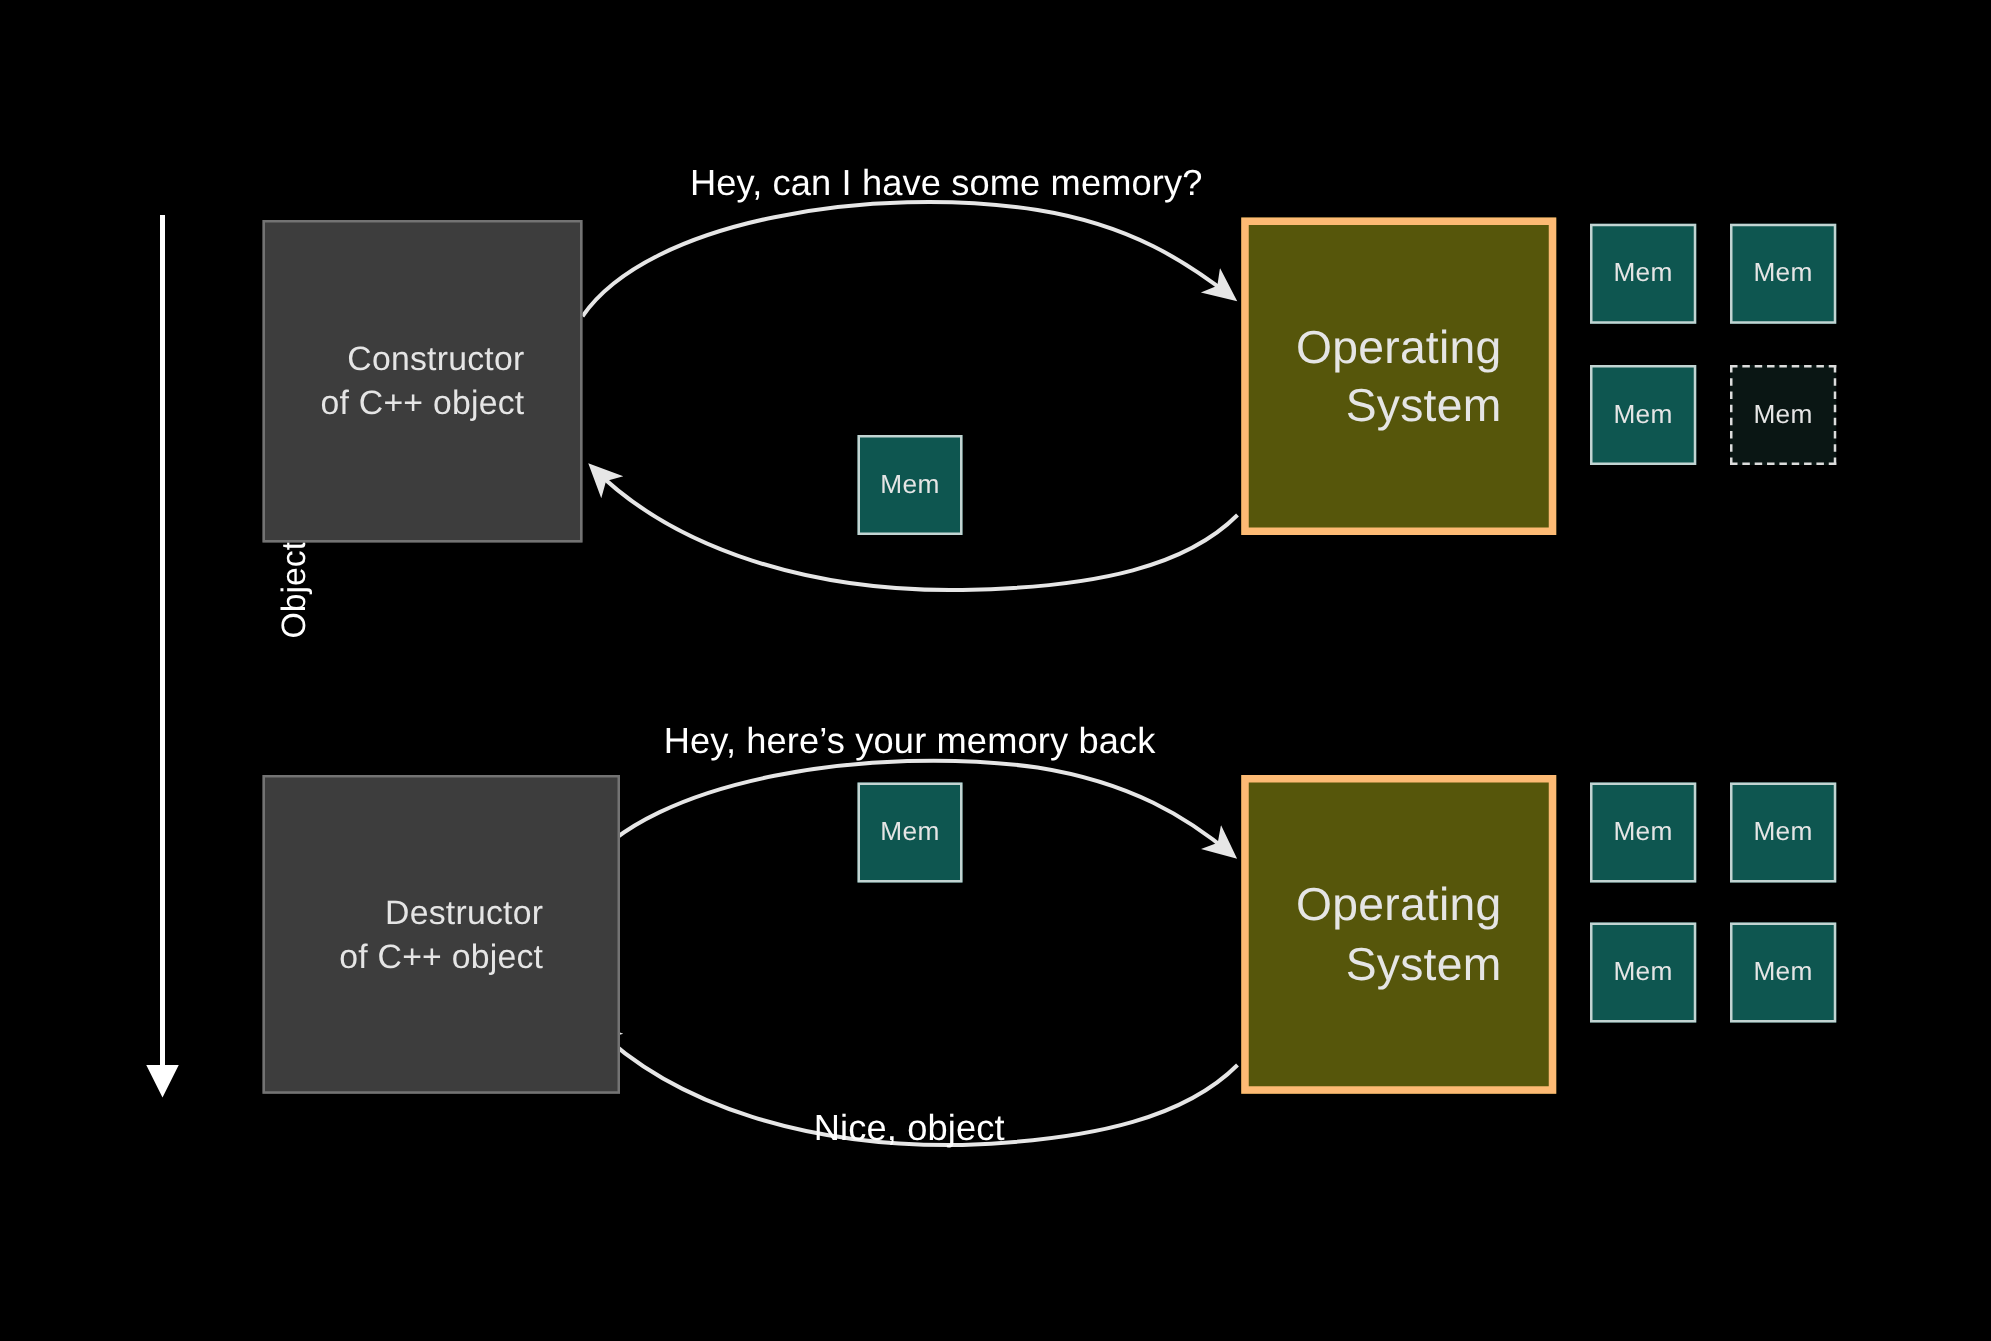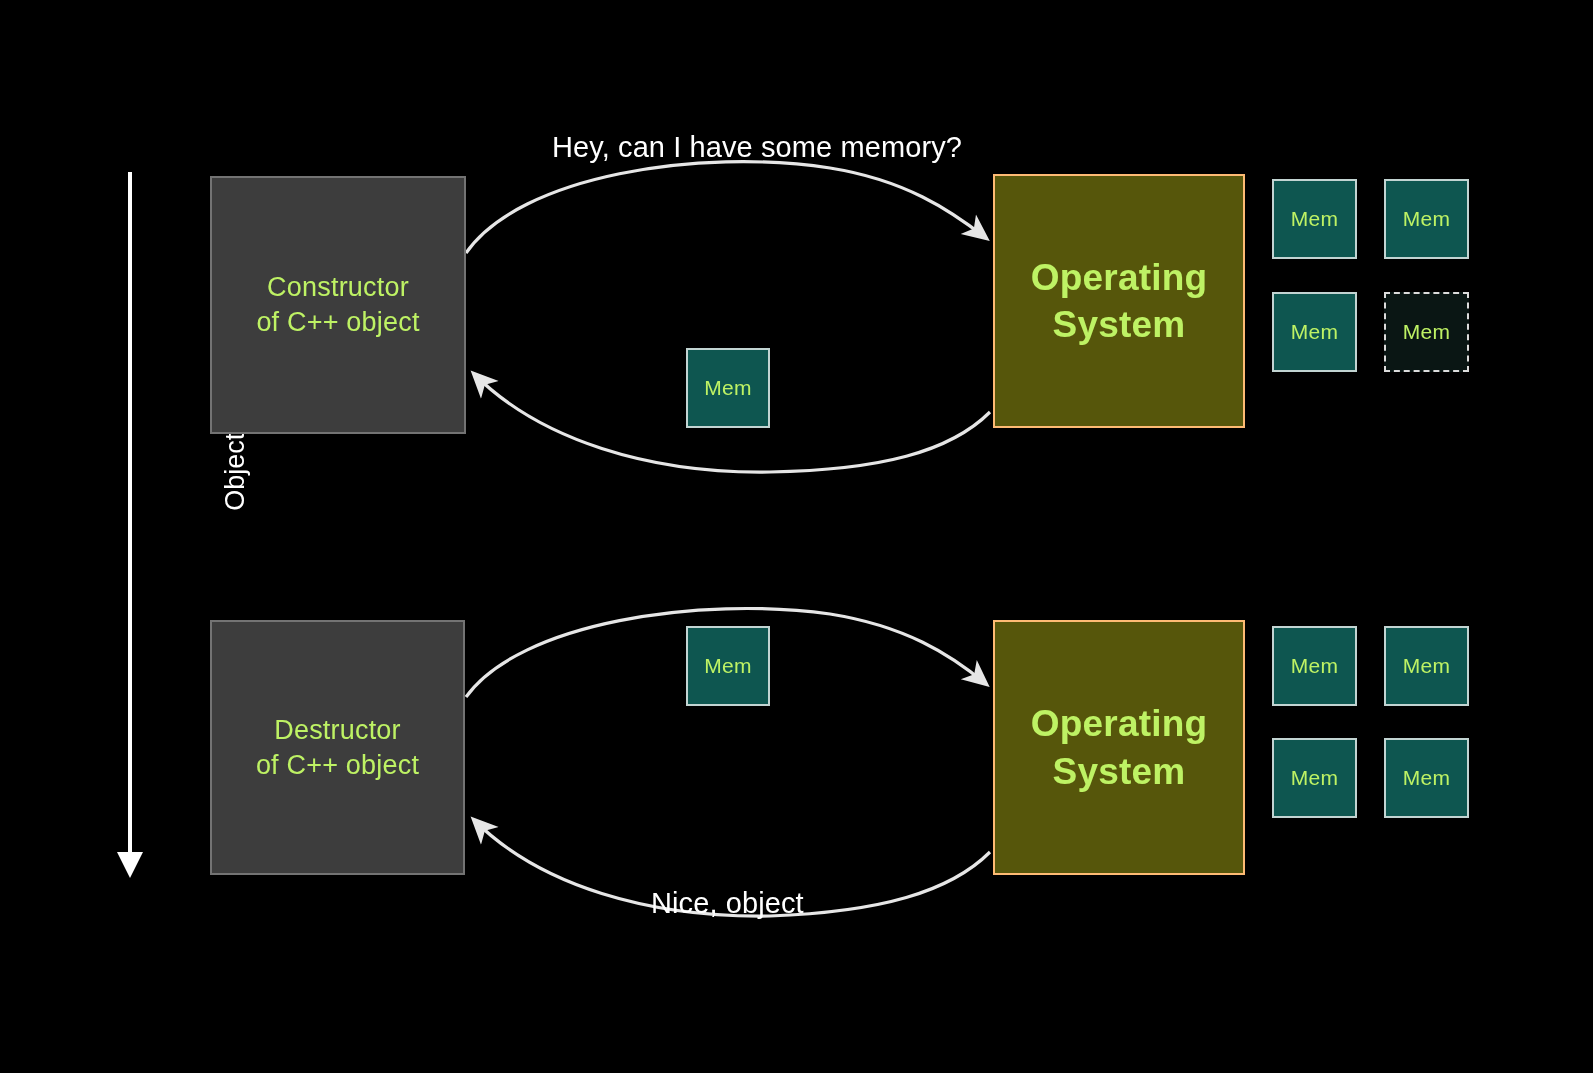--- a/index.html
+++ b/index.html
@@ -28,39 +28,39 @@
     pointer-events: none;
   }
 
   
   .node {
     position: absolute;
     box-sizing: border-box;
     display: flex;
     align-items: center;
     justify-content: center;
-    text-align: center;
-    color: #bef264;
+    text-align: right;
+    color: #e5e5e5;
     line-height: 1.28;
     white-space: pre-line;
     letter-spacing: 0.2px;
   }
 
   .actor-box {
     background: #3d3d3d;
     border: 2px solid #737373;
     font-size: 27px;
     font-weight: 400;
   }
 
   .os-box {
     background: #56560b;
-    border: 2px solid #fdba74;
+    border: 6px solid #fdba74;
     font-size: 37px;
-    font-weight: 700;
+    font-weight: 400;
   }
 
   .mem-box {
     background: #0e5650;
     border: 2px solid #c2d4d2;
     font-size: 21px;
     font-weight: 400;
     letter-spacing: 0.3px;
   }
 
@@ -128,23 +128,24 @@
 
 
   <div class="node os-box" style="left:993px; top:174px; width:252px; height:254px;">Operating
 System</div>
 
   <div class="node mem-box" style="left:1272px; top:179px; width:85px; height:80px;">Mem</div>
   <div class="node mem-box" style="left:1384px; top:179px; width:85px; height:80px;">Mem</div>
   <div class="node mem-box" style="left:1272px; top:292px; width:85px; height:80px;">Mem</div>
   <div class="node mem-box empty" style="left:1384px; top:292px; width:85px; height:80px;">Mem</div>
 
-  <div class="node actor-box" style="left:210px; top:620px; width:255px; height:255px;">Destructor
+  <div class="node actor-box" style="left:210px; top:620px; width:286px; height:255px;">Destructor
 of C++ object</div>
 
+  <div class="caption" style="left:531px; top:577px;">Hey, here’s your memory back</div>
 
   <div class="node mem-box" style="left:686px; top:626px; width:84px; height:80px;">Mem</div>
 
   <div class="caption" style="left:651px; top:887px;">Nice, object</div>
 
   <div class="node os-box" style="left:993px; top:620px; width:252px; height:255px;">Operating
 System</div>
 
   <div class="node mem-box" style="left:1272px; top:626px; width:85px; height:80px;">Mem</div>
   <div class="node mem-box" style="left:1384px; top:626px; width:85px; height:80px;">Mem</div>

